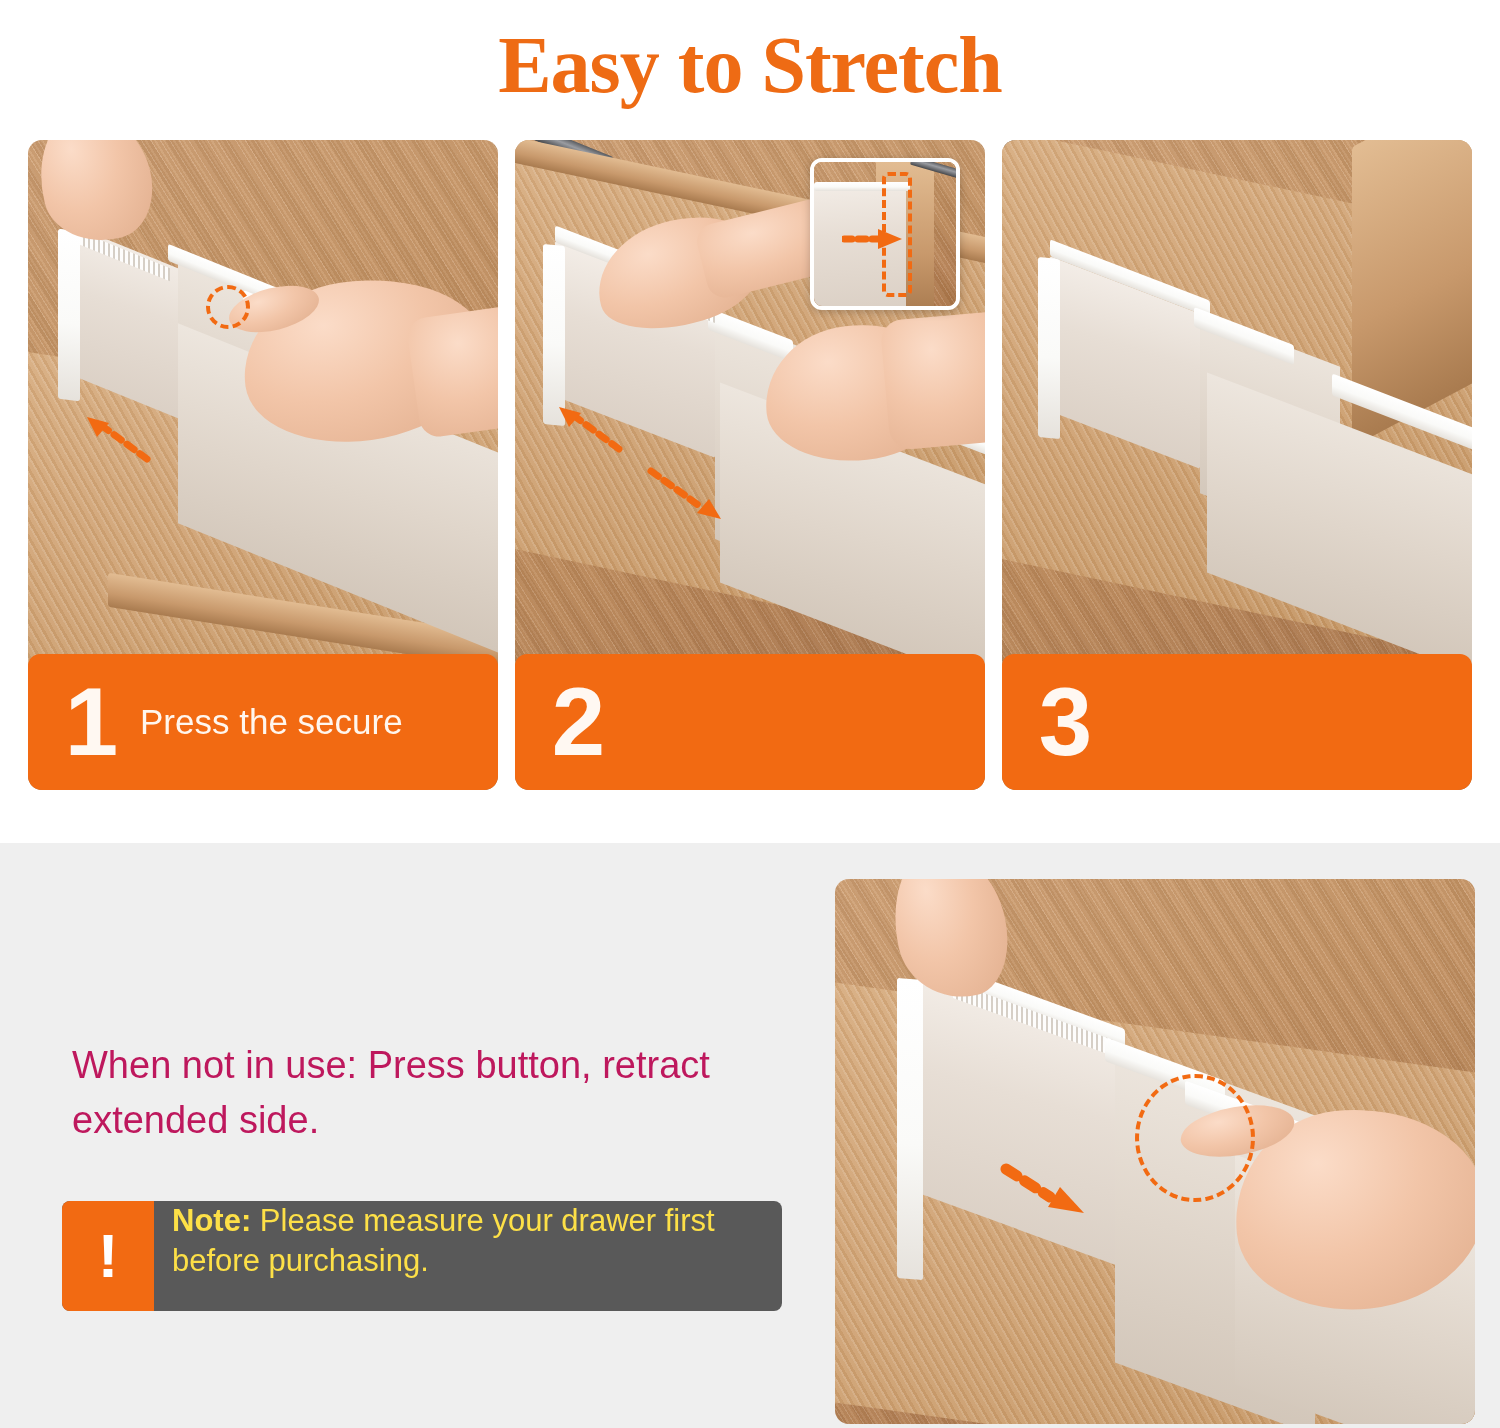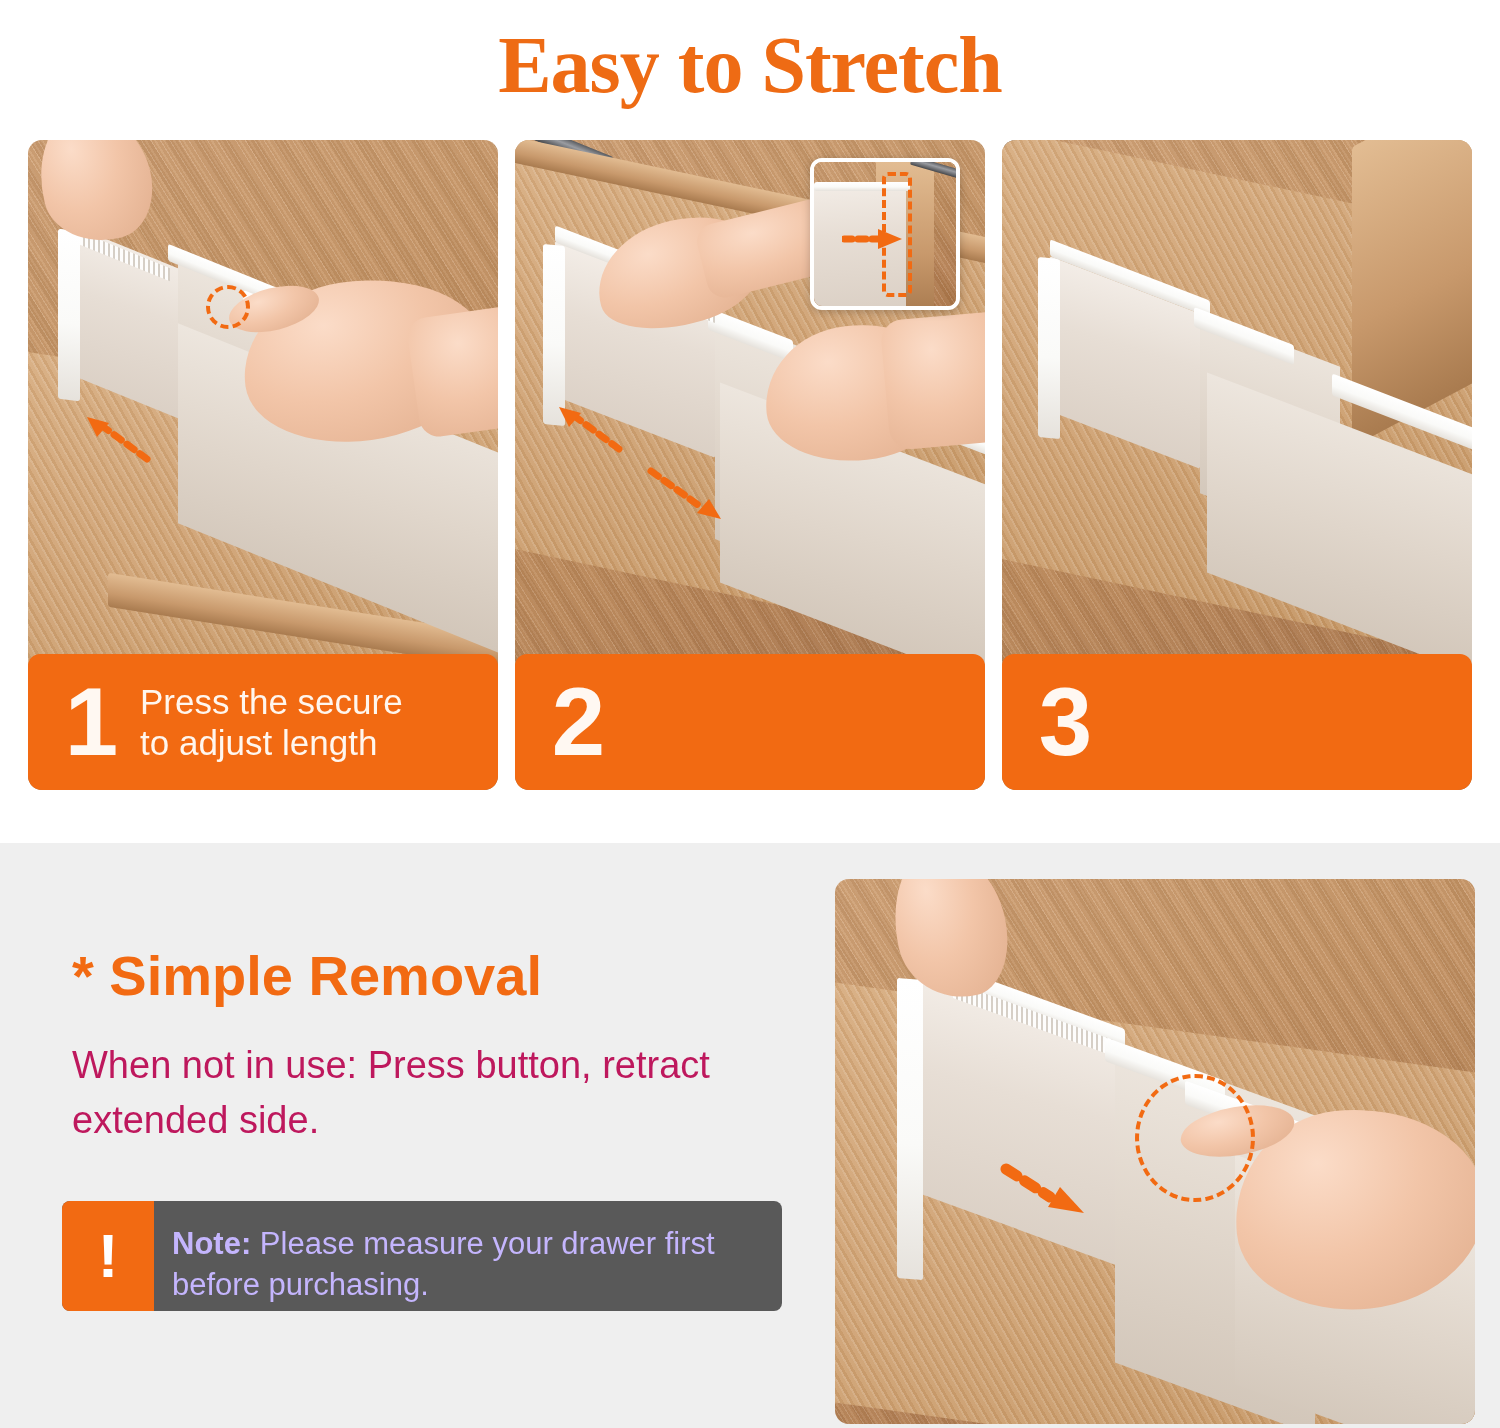--- a/index.html
+++ b/index.html
@@ -165,22 +165,22 @@
     background:#595959;
     border-radius:8px;
     display:flex; align-items:stretch; overflow:hidden;
   }
   .note-icon {
     flex:0 0 auto; width:92px; background:#F26A12;
     display:flex; align-items:center; justify-content:center;
     color:#ffffff; font-size:62px; font-weight:bold; line-height:1;
   }
   .note-text {
-    flex:1 1 auto; color:#c4b5fd; font-size:31px; line-height:1.3;
-    display:flex; align-items:flex-end; padding:0 14px 6px 18px;
+    flex:1 1 auto; color:#fde047; font-size:31px; line-height:1.3;
+    display:flex; align-items:flex-start; padding:0 14px 6px 18px;
   }
   .note-text b { font-weight:bold; }
 
   .removal-photo {
     position:absolute; left:835px; top:36px;
     width:640px; height:545px;
     border-radius:14px; overflow:hidden;
   }
 </style>
 </head>
@@ -218,21 +218,20 @@
     <div class="ann-circle" style="left:178px; top:145px; width:44px; height:44px;"></div>
     <svg class="arrow-dashed" style="left:55px; top:275px;" width="70" height="50" viewBox="0 0 70 50">
       <line x1="64" y1="44" x2="18" y2="10" stroke="#F26A12" stroke-width="7" stroke-dasharray="9 7" stroke-linecap="round"></line>
       <polygon points="4,2 26,8 14,22" fill="#F26A12"></polygon>
     </svg>
 
     <div class="caption">
       <div class="num">1</div>
       <div class="txt">
         <span>Press the secure</span><br>
-        <span>to adjust length</span>
       </div>
     </div>
   </div>
 
   <div class="panel p2">
     <div class="wood"></div>
     <div class="wood-dark"></div>
 
     <div class="drawer-rail" style="left:-20px; top:-6px; width:120px; height:14px; transform:rotate(22deg);"></div>
 
@@ -303,21 +302,20 @@
 
     <div class="caption single">
       <div class="num">3</div>
     </div>
   </div>
 
 </div>
 
 <div class="lower">
 
-  <div class="removal-title">* Simple Removal</div>
   <div class="removal-desc">When not in use: Press button, retract extended side.</div>
 
   <div class="note">
     <div class="note-icon">!</div>
     <div class="note-text">
       <span><b>Note:</b><span> Please measure your drawer first before purchasing.</span></span>
     </div>
   </div>
 
   <div class="removal-photo">

